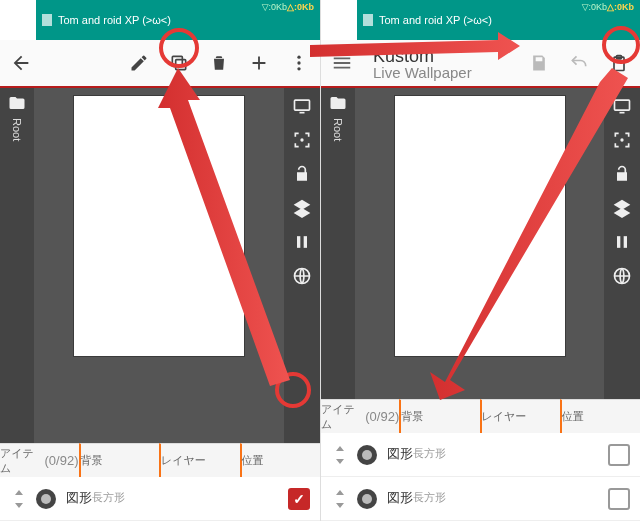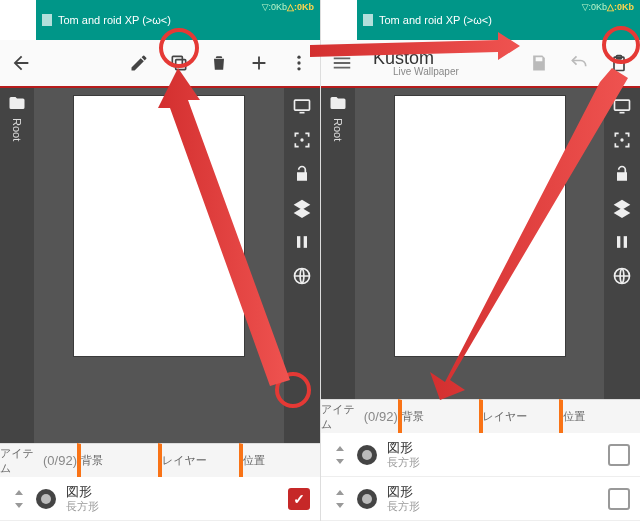--- a/index.html
+++ b/index.html
@@ -12,42 +12,42 @@
   .statusbar .sbicon { width: 10px; height: 12px; background: #b2dfdb; margin-right: 6px; }
   .statusbar .net { position: absolute; right: 6px; top: 2px; font-size: 9px; display: flex; gap: 0; }
   .statusbar .net .d { color: #b9f6ca; }
   .statusbar .net .u { color: #ffd54f; font-weight: bold; }
 
   .toolbar { height: 48px; background: #fafafa; display: flex; align-items: center; padding: 0 6px; gap: 10px; border-bottom: 2px solid #b71c1c; position: relative; }
   .toolbar .spacer { flex: 1; }
   .toolbar .tbtn { width: 30px; height: 30px; display: flex; align-items: center; justify-content: center; color: #444; }
   .toolbar .title-block { display: flex; flex-direction: column; line-height: 1; margin-left: 6px; }
   .toolbar .title-block .t1 { font-size: 18px; color: #333; }
-  .toolbar .title-block .t2 { font-size: 10px; color: #888; margin-left: 20px; }
+  .toolbar .title-block .t2 { font-size: 15px; color: #888; }
 
   .canvas-area { flex: 1; background: #555; display: flex; position: relative; }
   .left-rail { width: 34px; background: #444; display: flex; flex-direction: column; align-items: center; padding-top: 6px; color: #eee; }
   .left-rail .folder { width: 22px; height: 18px; fill: #eee; }
   .left-rail .vtext { writing-mode: vertical-rl; font-size: 11px; margin-top: 6px; color: #ddd; }
   .canvas { flex: 1; display: flex; align-items: flex-start; justify-content: center; padding: 8px 0; }
   .page { width: 170px; height: 260px; background: #fff; box-shadow: 0 0 0 1px rgba(0,0,0,.3); }
   .right-rail { width: 36px; background: #444; display: flex; flex-direction: column; align-items: center; gap: 14px; padding-top: 8px; color: #eee; }
   .right-rail svg { width: 20px; height: 20px; fill: #eee; }
 
   .tabs { height: 34px; background: #f5f5f5; display: flex; font-size: 11px; color: #666; }
   .tab { flex: 1; display: flex; align-items: center; justify-content: space-between; border-top: 1px solid #ddd; }
-  .tab + .tab { border-left: 4px solid #f97316; }
+  .tab + .tab { border-left: 2px solid #f97316; }
   .tab .count { color: #888; font-size: 13px; margin-left: 2px; }
 
   .list { background: #fff; }
   .row { height: 44px; display: flex; align-items: center; padding: 0 10px; border-bottom: 1px solid #eee; }
   .row .drag { width: 18px; color: #999; margin-right: 8px; display:flex; flex-direction:column; align-items:center; gap:-4px;}
   .row .dot { width: 20px; height: 20px; border-radius: 50%; background: #444; margin-right: 10px; position: relative; }
   .row .dot::after { content:''; position:absolute; inset:5px; border-radius:50%; background:#bbb; }
-  .row .txt { flex: 1; display: flex; flex-direction: column; line-height: 1.1; }
+  .row .txt { flex: 1; display: flex; line-height: 1.1; }
   .row .txt .r1 { font-size: 13px; color: #333; }
   .row .txt .r2 { font-size: 11px; color: #999; }
   .row .chk { width: 22px; height: 22px; border: 2px solid #999; border-radius: 3px; display:flex; align-items:center; justify-content:center; }
   .row .chk.checked { background: #c62828; border-color: #c62828; }
   .row .chk.checked::after { content:'✓'; color:#fff; font-size:14px; font-weight:bold; }
 
   
   .ring { position: absolute; border: 4px solid #e53935; border-radius: 50%; pointer-events: none; }
   .arrow { position: absolute; pointer-events: none; }
 </style>

